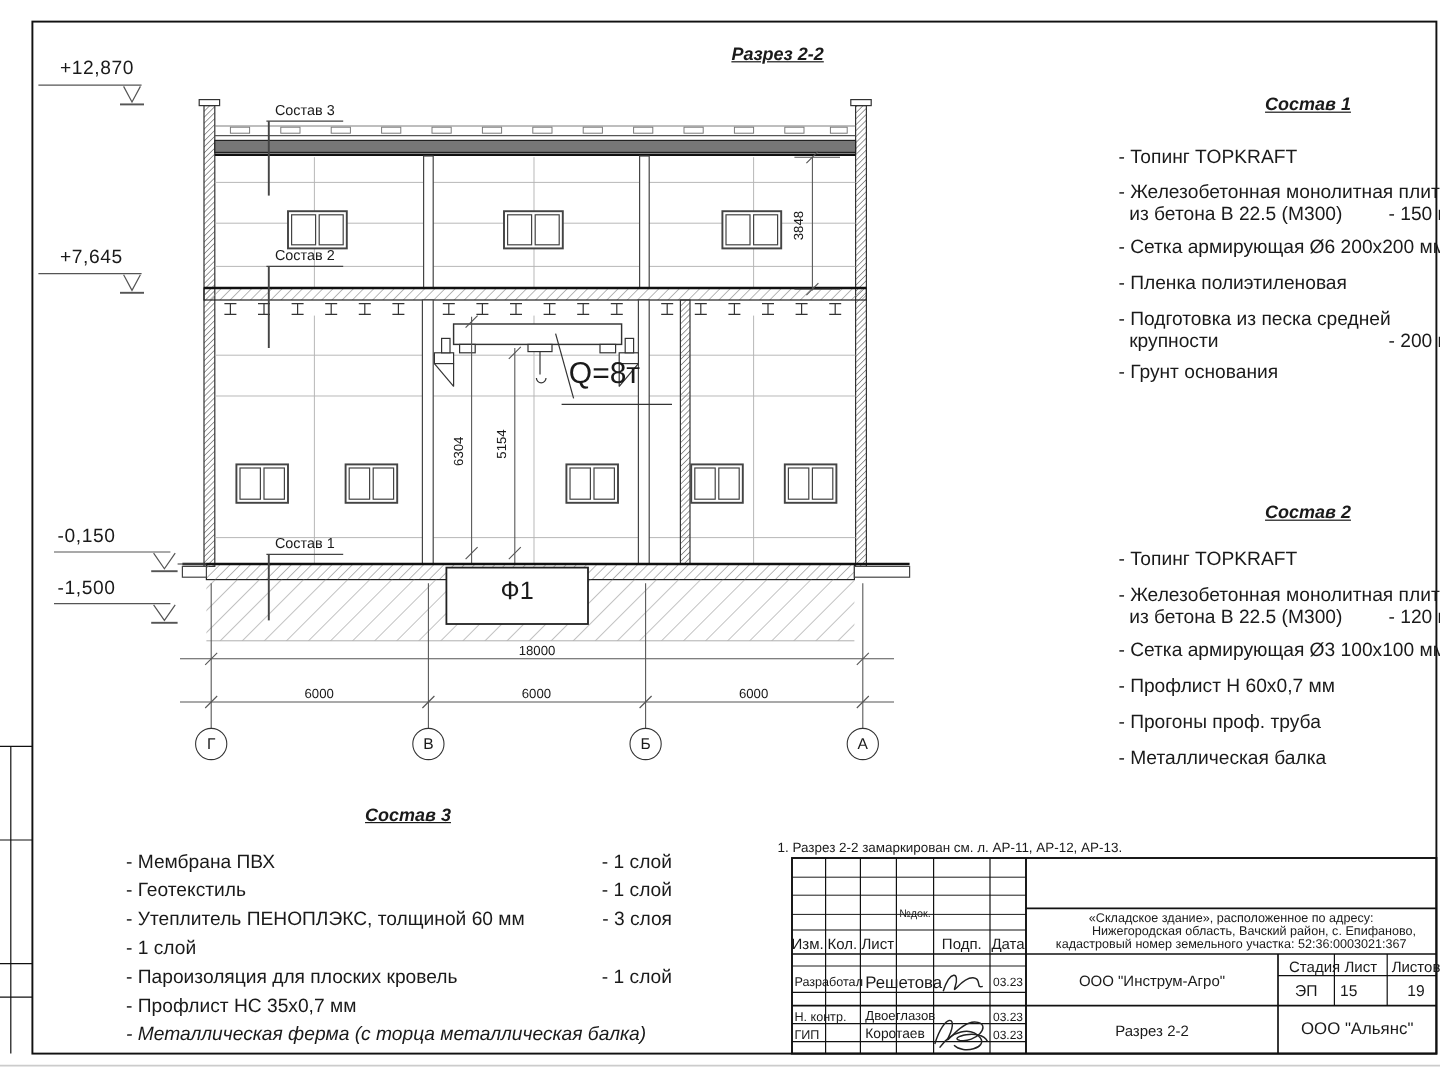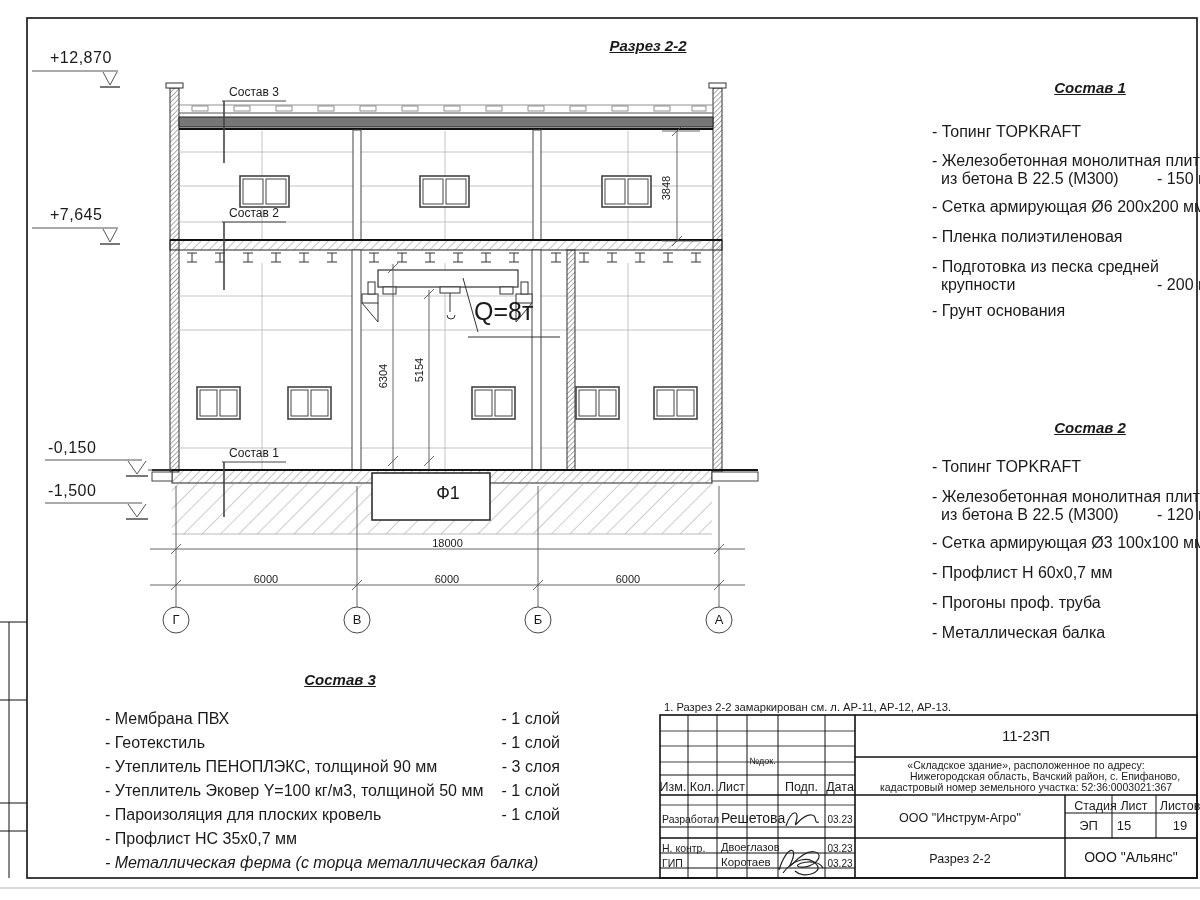--- a/index.html
+++ b/index.html
@@ -284,21 +284,21 @@
 <div class="t elev" style="left:50px;top:50px;">+12,870</div>
 <div class="t elev" style="left:50px;top:207px;">+7,645</div>
 <div class="t elev" style="left:48px;top:440px;">-0,150</div>
 <div class="t elev" style="left:48px;top:483px;">-1,500</div>
 
 <div class="t co" style="left:222px;top:84px;">Состав 3</div>
 <div class="t co" style="left:222px;top:205px;">Состав 2</div>
 <div class="t co" style="left:222px;top:445px;">Состав 1</div>
 
 <div class="t" style="left:474px;top:303px;font-size:25px;">Q=8т</div>
-<div class="t" style="left:372px;top:485px;width:118px;text-align:center;font-size:18px;padding-left:17px;">Ф1</div>
+<div class="t" style="left:372px;top:485px;width:118px;text-align:center;font-size:21px;">Ф1</div>
 
 <div class="t rot" style="left:646px;top:180px;">3848</div>
 <div class="t rot" style="left:363px;top:368px;">6304</div>
 <div class="t rot" style="left:399px;top:362px;">5154</div>
 
 <div class="t dim" style="left:410px;top:535px;width:75px;">18000</div>
 <div class="t dim" style="left:236px;top:571px;width:60px;">6000</div>
 <div class="t dim" style="left:417px;top:571px;width:60px;">6000</div>
 <div class="t dim" style="left:598px;top:571px;width:60px;">6000</div>
 
@@ -349,44 +349,42 @@
   <div class="t lt" style="left:175px;top:0px;">Состав 3</div>
   <div class="item row" style="top:38px;">
         <span>- Мембрана ПВХ</span>
         <span>- 1 слой</span>
       </div>
   <div class="item row" style="top:62px;">
         <span>- Геотекстиль</span>
         <span>- 1 слой</span>
       </div>
   <div class="item row" style="top:86px;">
-        <span>- Утеплитель ПЕНОПЛЭКС, толщиной 90 мм</span>
+        <span>- Утеплитель ПЕНОПЛЭКС, толщиной 60 мм</span>
         <span>- 3 слоя</span>
       </div>
   <div class="item row" style="top:110px;">
-        <span>- Утеплитель Эковер Y=100 кг/м3, толщиной 50 мм</span>
         <span>- 1 слой</span>
       </div>
   <div class="item row" style="top:134px;">
         <span>- Пароизоляция для плоских кровель</span>
         <span>- 1 слой</span>
       </div>
   <div class="item row" style="top:158px;">
         <span>- Профлист НС 35x0,7 мм</span>
         <span></span>
       </div>
   <div class="item row" style="top:182px;font-style:italic;">
         <span>- Металлическая ферма (с торца металлическая балка)</span>
         <span></span>
       </div>
 </div>
 
-<div class="t" style="left:664px;top:699px;font-size:11.2px;">1. Разрез 2-2 замаркирован см. л. АР-11, АР-12, АР-13.</div>
-
-<div class="t tb" style="left:855px;top:728px;width:342px;font-size:15px;">11-23П</div>
+<div class="t" style="left:648px;top:699px;font-size:11.2px;">1. Разрез 2-2 замаркирован см. л. АР-11, АР-12, АР-13.</div>
+
 <div class="t tbs" style="left:855px;top:759px;width:342px;">«Складское здание», расположенное по адресу:</div>
 <div class="t tbs" style="left:855px;top:770px;width:380px;">Нижегородская область, Вачский район, с. Епифаново,</div>
 <div class="t tbs" style="left:855px;top:781px;width:342px;">кадастровый номер земельного участка: 52:36:0003021:367</div>
 
 <div class="t tb" style="left:658px;top:779px;width:30px;">Изм.</div>
 <div class="t tb" style="left:687px;top:779px;width:30px;">Кол.</div>
 <div class="t tb" style="left:716px;top:779px;width:31px;">Лист</div>
 <div class="t tb" style="left:747px;top:753px;width:31px;font-size:9px;">№док.</div>
 <div class="t tb" style="left:778px;top:779px;width:47px;">Подп.</div>
 <div class="t tb" style="left:825px;top:779px;width:30px;">Дата</div>

